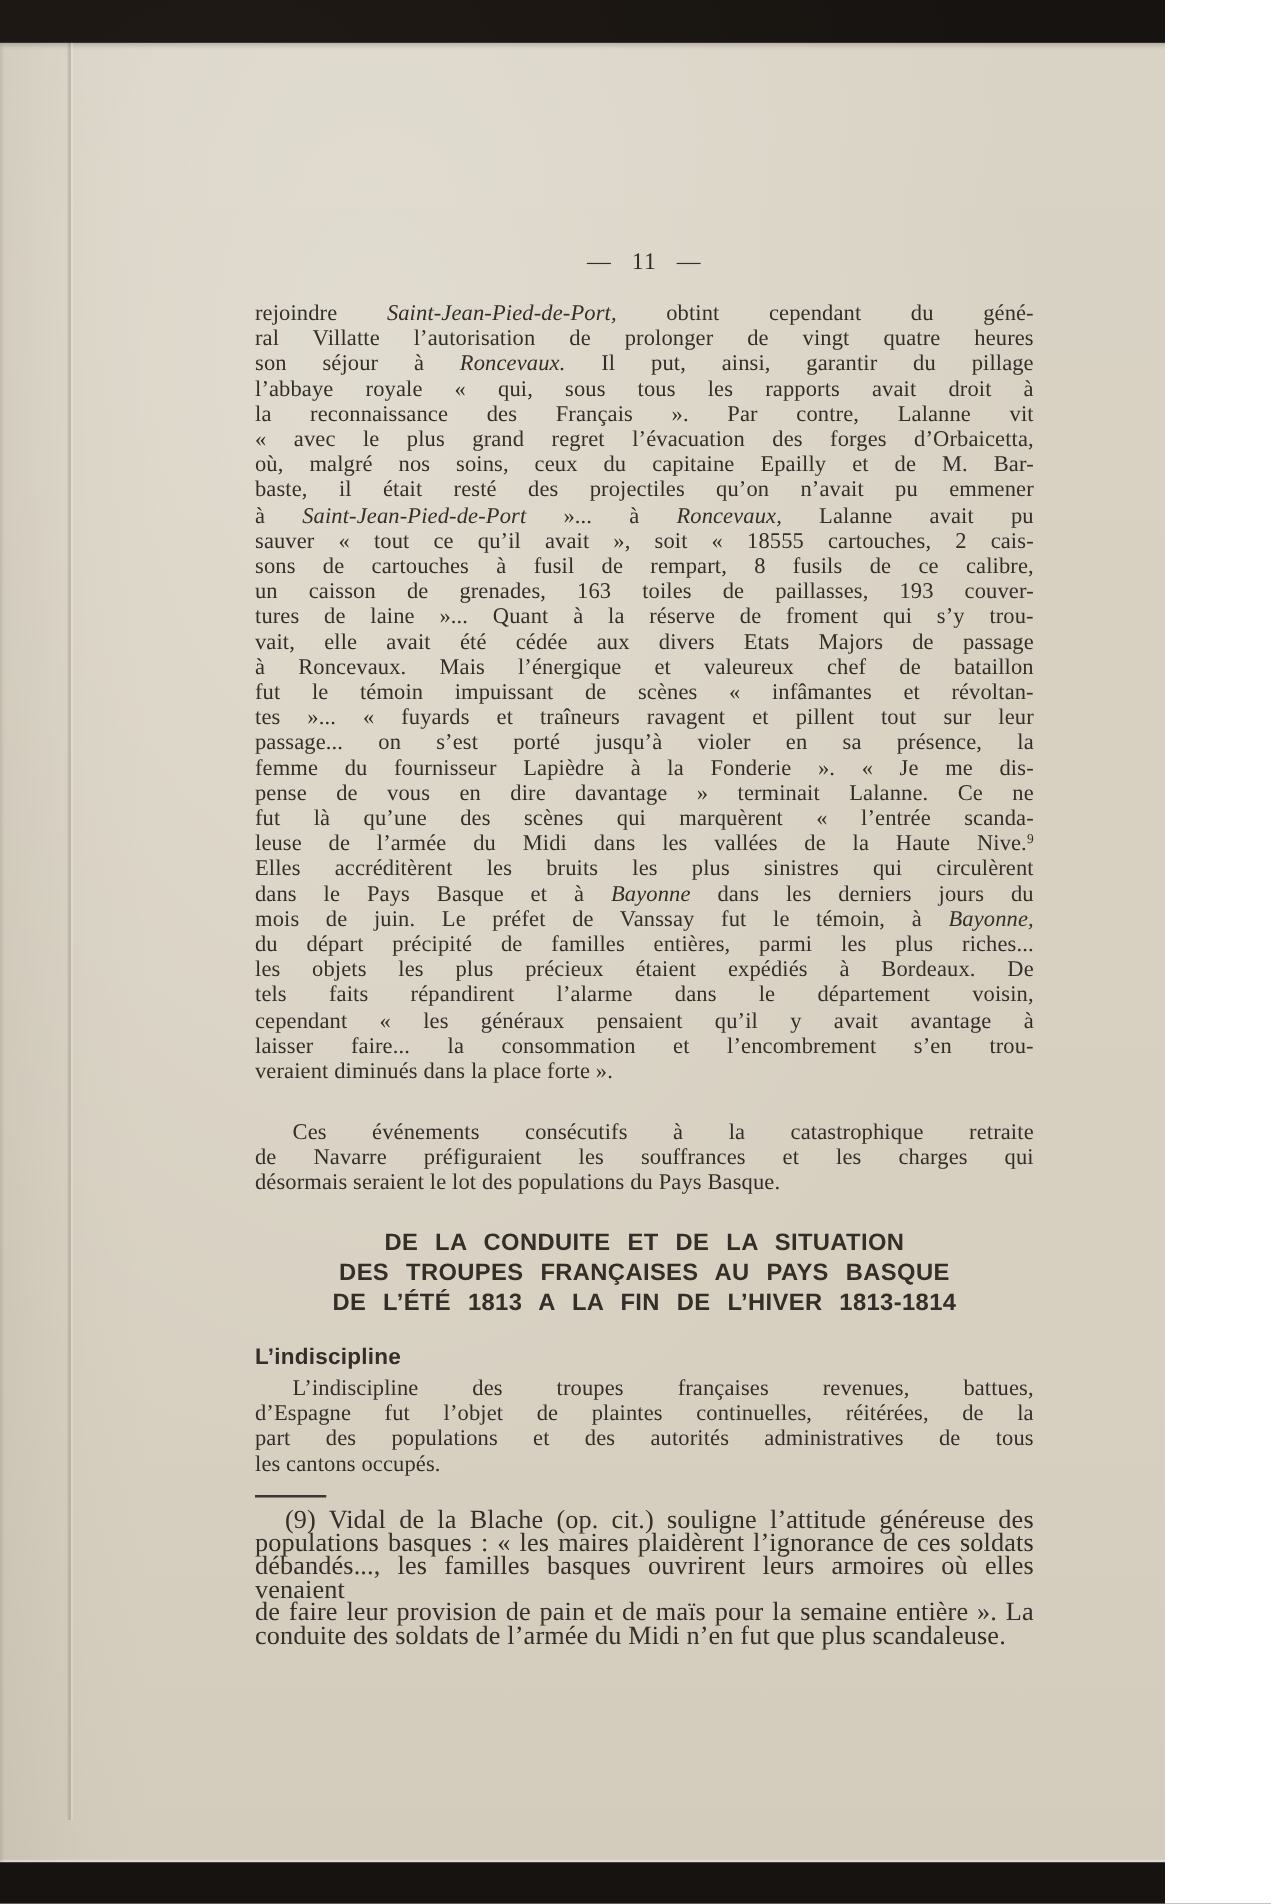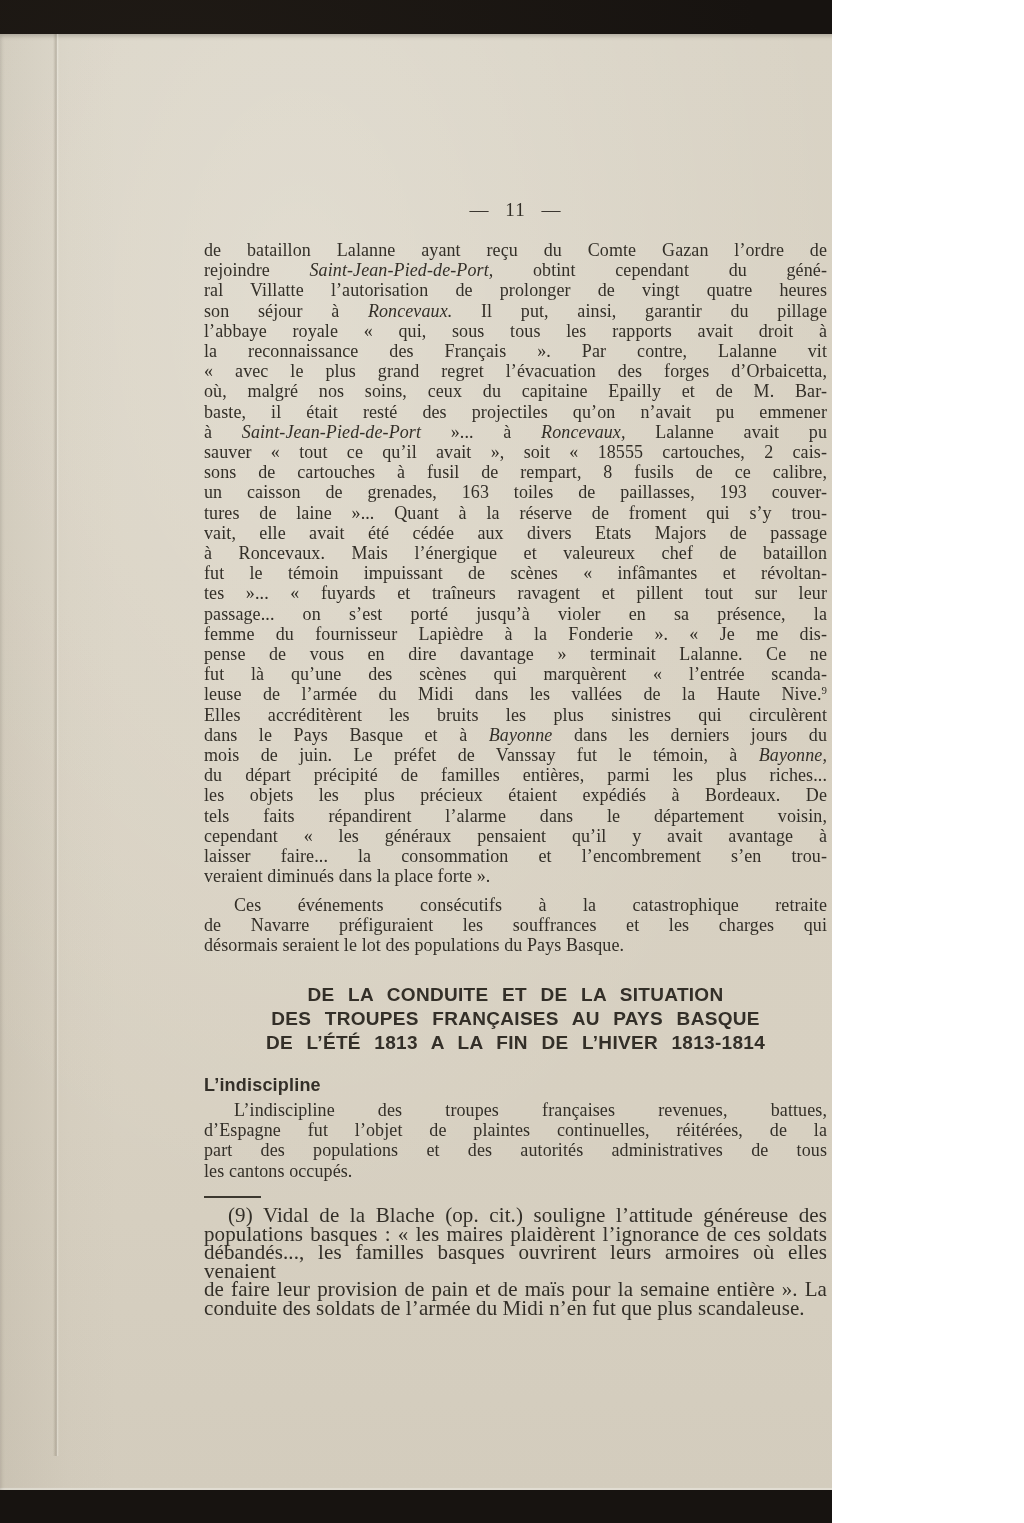--- a/index.html
+++ b/index.html
@@ -4,21 +4,21 @@
 <style>
   html,body{margin:0;padding:0;}
   :root{
     --bg:#171310;
     --paper:#d8d1c2;
     --ink:#332f28;
     --rule:#3c382f;
   }
   .scan{
     position:relative;
-    width:832px;height:1523px;
+    width:932px;height:1523px;
     background:
       radial-gradient(circle at 20% 10%, rgba(70,60,45,0.18), transparent 40%),
       var(--bg);
     overflow:hidden;
     font-family:"Liberation Serif","DejaVu Serif",serif;
   }
   .page{
     position:absolute;
     left:0;top:34px;
     width:998px;height:1456px;
@@ -105,21 +105,20 @@
 <body>
 
 <div class="scan">
   <div class="page">
     <div class="crease"></div>
     <div class="edge-stack"></div>
 
     <div class="col pageno">— 11 —</div>
 
     <div class="col bodytext p1">
-        <div class="tline">de bataillon Lalanne ayant reçu du Comte Gazan l’ordre de</div>
         <div class="tline">rejoindre <i>Saint-Jean-Pied-de-Port,</i> obtint cependant du géné-</div>
         <div class="tline">ral Villatte l’autorisation de prolonger de vingt quatre heures</div>
         <div class="tline">son séjour à <i>Roncevaux.</i> Il put, ainsi, garantir du pillage</div>
         <div class="tline">l’abbaye royale « qui, sous tous les rapports avait droit à</div>
         <div class="tline">la reconnaissance des Français ». Par contre, Lalanne vit</div>
         <div class="tline">« avec le plus grand regret l’évacuation des forges d’Orbaicetta,</div>
         <div class="tline">où, malgré nos soins, ceux du capitaine Epailly et de M. Bar-</div>
         <div class="tline">baste, il était resté des projectiles qu’on n’avait pu emmener</div>
         <div class="tline">à <i>Saint-Jean-Pied-de-Port</i> »... à <i>Roncevaux,</i> Lalanne avait pu</div>
         <div class="tline">sauver « tout ce qu’il avait », soit « 18555 cartouches, 2 cais-</div>

